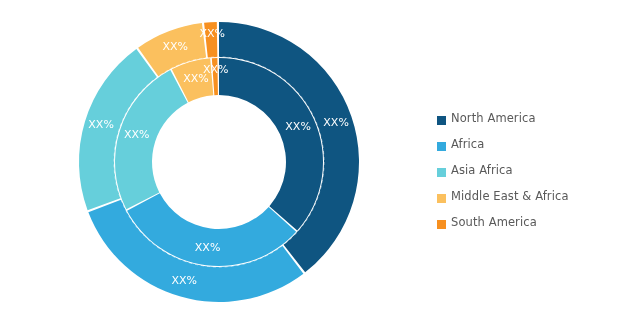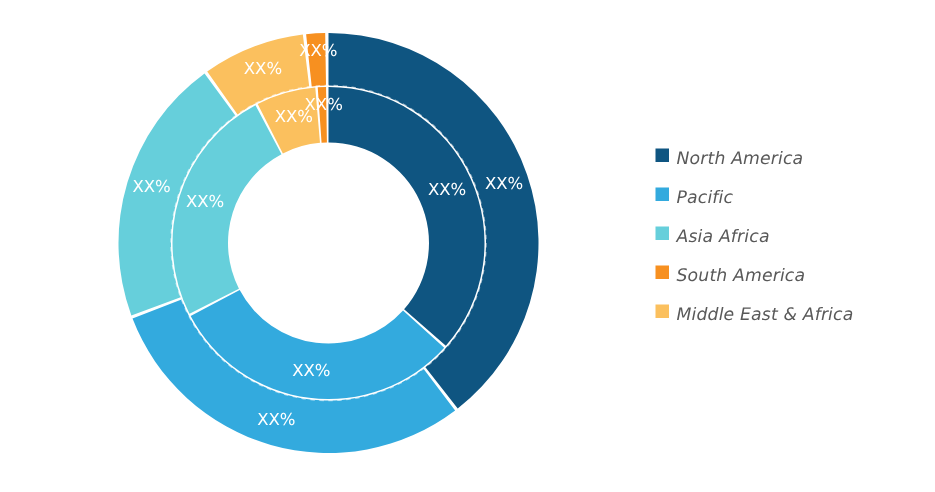--- a/index.html
+++ b/index.html
@@ -40,24 +40,23 @@
     pointer-events: none;
   }
   .legend {
     position: absolute;
     left: 437px;
     top: 99px;
     width: 180px;
   }
   .legend-row {
     display: flex;
-    align-items: flex-start;
+    align-items: flex-end;
     height: 26px;
     white-space: nowrap;
-    font-style: italic;
   }
   .legend-swatch {
     width: 9px;
     height: 9px;
     flex: 0 0 9px;
     margin-right: 5px;
     display: inline-block;
   }
   .legend-label {
     font-family: "DejaVu Sans", sans-serif;
@@ -114,29 +113,29 @@
     </svg>
   </div>
 
   <div class="legend">
     <div class="legend-row">
       <span class="legend-swatch" style="background: rgb(15, 85, 129);"></span>
       <span class="legend-label">North America</span>
     </div>
     <div class="legend-row">
       <span class="legend-swatch" style="background: rgb(51, 170, 222);"></span>
-      <span class="legend-label">Pacific</span>
+      <span class="legend-label">Africa</span>
     </div>
     <div class="legend-row">
       <span class="legend-swatch" style="background: rgb(102, 207, 219);"></span>
       <span class="legend-label">Asia Africa</span>
     </div>
     <div class="legend-row">
+      <span class="legend-swatch" style="background: rgb(251, 192, 94);"></span>
+      <span class="legend-label">Middle East &amp; Africa</span>
+    </div>
+    <div class="legend-row">
       <span class="legend-swatch" style="background: rgb(247, 144, 32);"></span>
       <span class="legend-label">South America</span>
-    </div>
-    <div class="legend-row">
-      <span class="legend-swatch" style="background: rgb(251, 192, 94);"></span>
-      <span class="legend-label">Middle East &amp; Africa</span>
     </div>
   </div>
 
 </div>
 
 </body></html>

